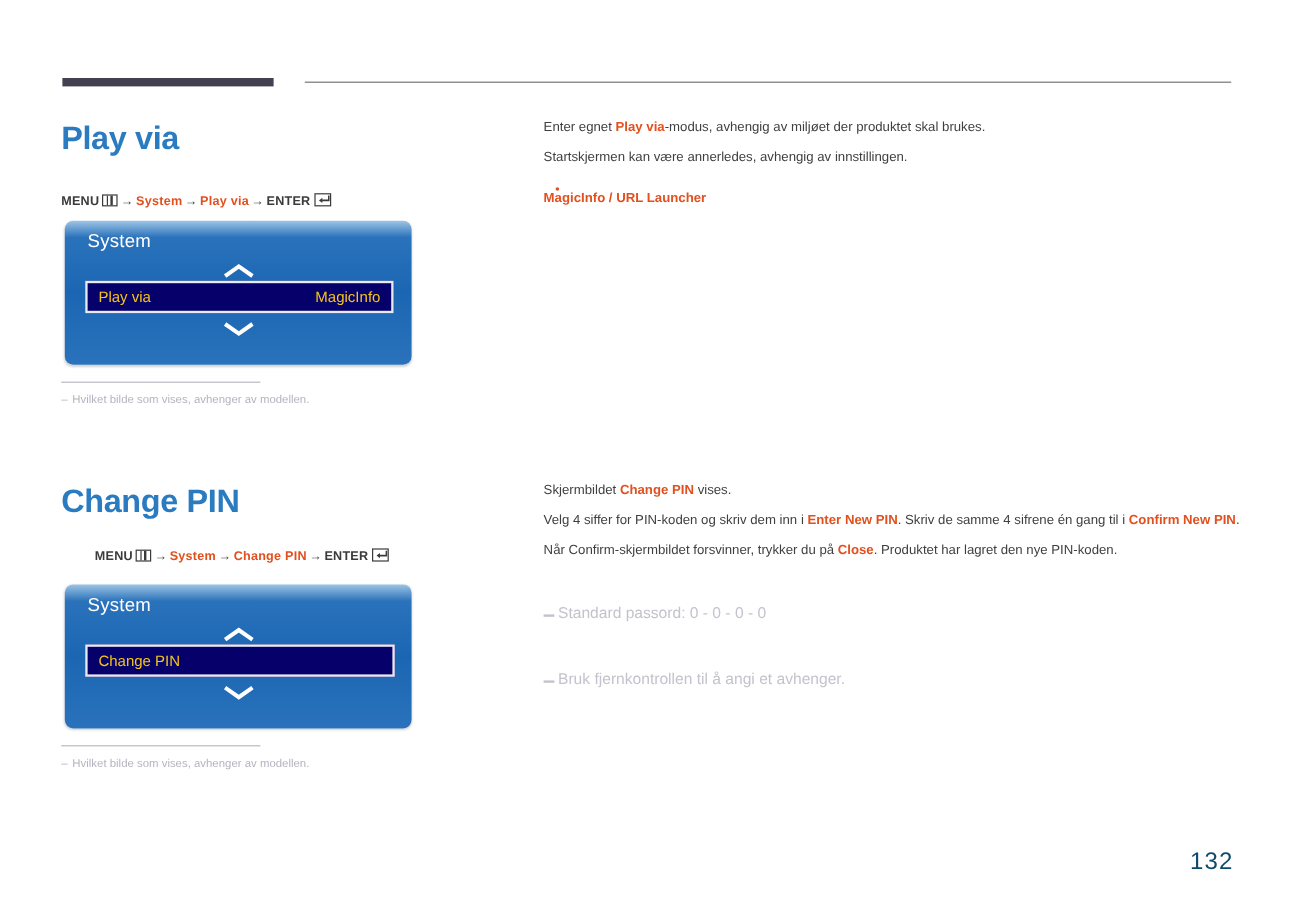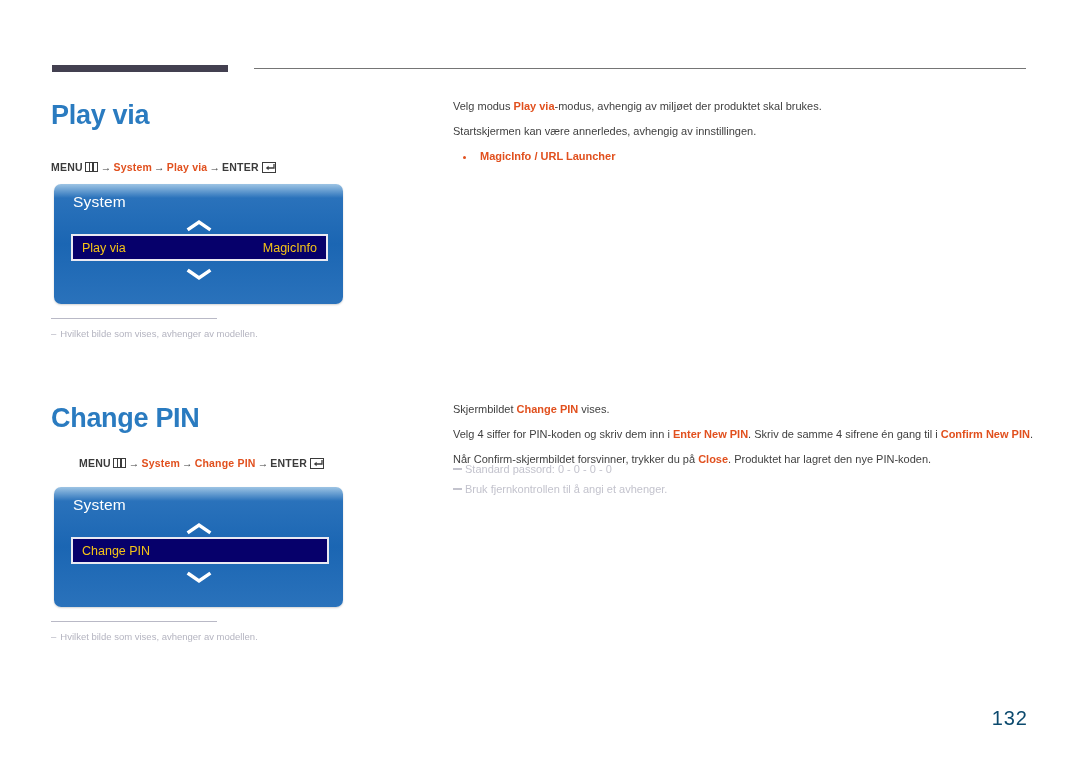--- a/index.html
+++ b/index.html
@@ -195,20 +195,21 @@
     color: #3f3f3f;
     white-space: nowrap;
   }
   .rcol p:last-child { margin-bottom: 0; }
   .rcol .accent { color: #e1501e; font-weight: bold; }
 
   .bullet-row {
     display: flex;
     align-items: flex-start;
     margin-top: 6px;
+    flex-direction: column;
   }
   .bullet-dot {
     width: 3px;
     height: 3px;
     border-radius: 50%;
     background: #e1501e;
     margin: 6px 14px 0 10px;
     flex: 0 0 auto;
   }
   .bullet-text {
@@ -217,26 +218,27 @@
     color: #e1501e;
     white-space: nowrap;
   }
 
   .rnotes {
     position: absolute;
     left: 453px;
     top: 463px;
   }
   .rnote {
-    font-size: 11px;
+    font-size: 13px;
     color: #c3c3cd;
     white-space: nowrap;
     margin-bottom: 8px;
     display: flex;
-    align-items: flex-start;
+    align-items: center;
+    margin-top: 40px;
   }
   .rnote-dash {
     display: inline-block;
     width: 9px;
     height: 1.5px;
     background: #c3c3cd;
     margin: 5px 3px 0 0;
     flex: 0 0 auto;
   }
 
@@ -292,21 +294,21 @@
   </div>
 
   <div class="fn-left fn1">
     <div class="fn-rule"></div>
     <div class="fn-text">
       <span class="fn-dash">–</span><span>Hvilket bilde som vises, avhenger av modellen.</span>
     </div>
   </div>
 
   <div class="rcol rc-play">
-    <p><span>Velg modus </span><span class="accent">Play via</span><span>-modus, avhengig av miljøet der produktet skal brukes.</span></p>
+    <p><span>Enter egnet </span><span class="accent">Play via</span><span>-modus, avhengig av miljøet der produktet skal brukes.</span></p>
 
     <p>Startskjermen kan være annerledes, avhengig av innstillingen.</p>
 
     <div class="bullet-row">
       <span class="bullet-dot"></span>
       <span class="bullet-text">MagicInfo / URL Launcher</span>
     </div>
   </div>
 
   <div class="heading h-pin">Change PIN</div>

